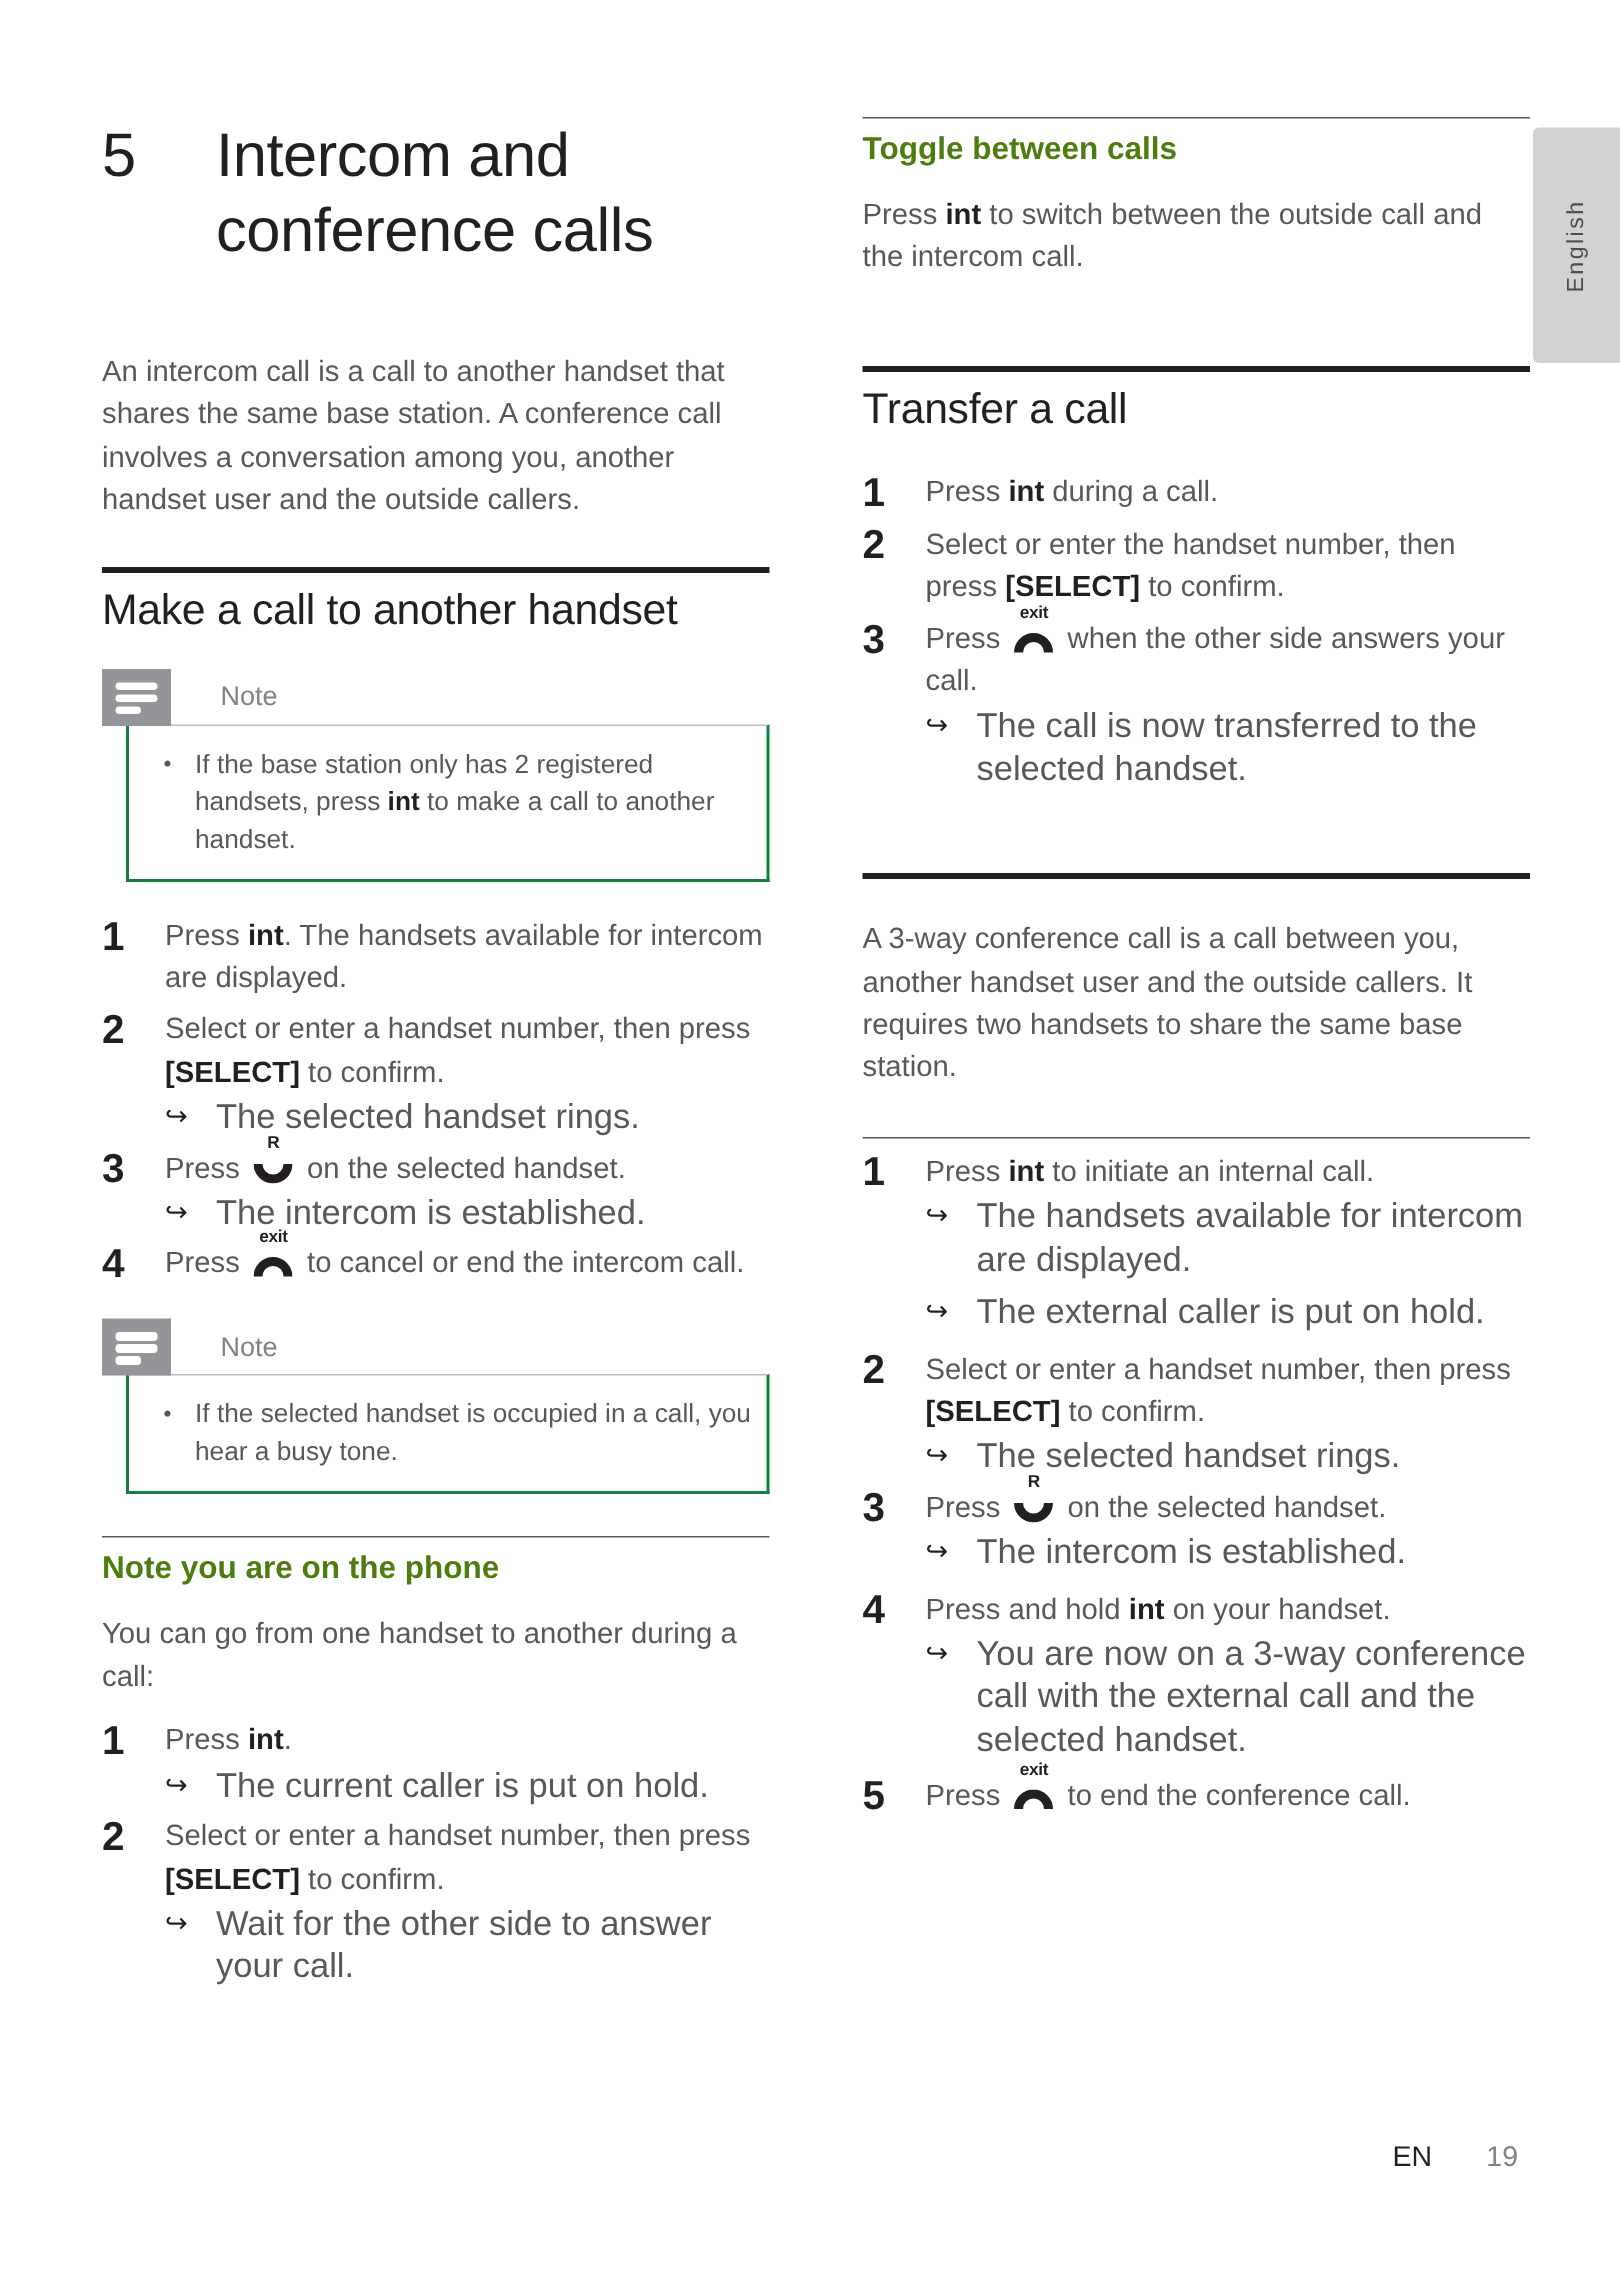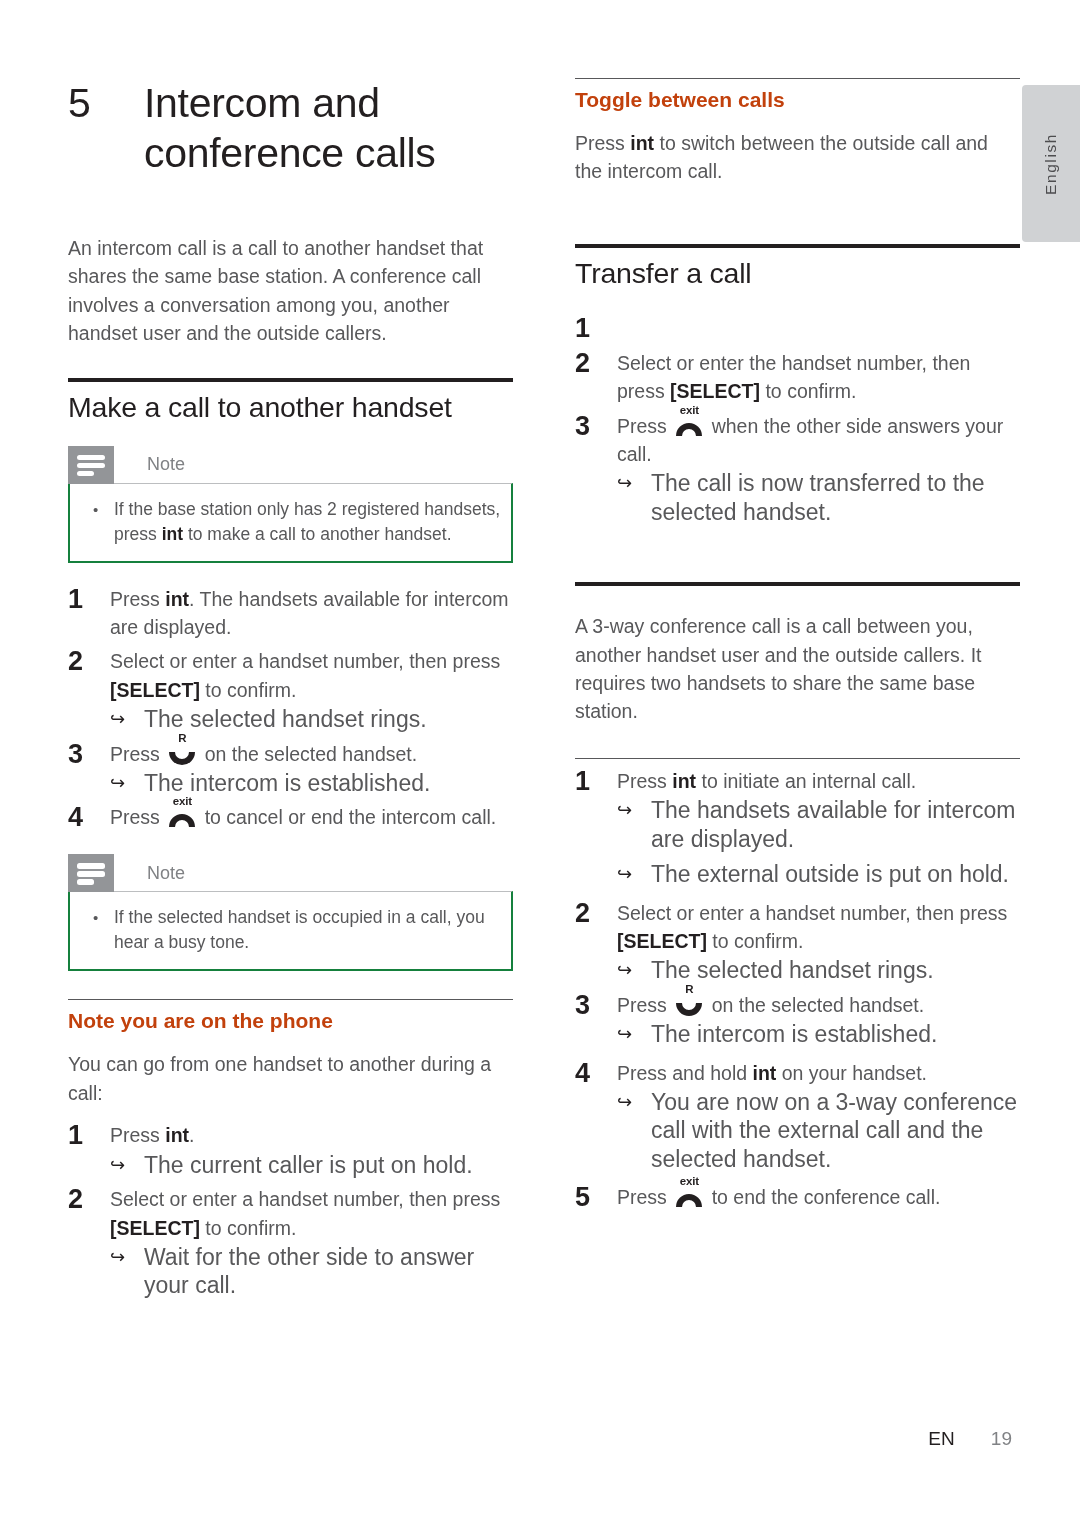--- a/index.html
+++ b/index.html
@@ -93,21 +93,21 @@
   .h2-rule {
     border-top: 1.6px solid #58585a;
     margin-top: 28px;
     margin-bottom: 6px;
   }
   h2.sub {
     margin: 0 0 14px 0;
     font-size: 21px;
     line-height: 30px;
     font-weight: bold;
-    color: #c2410c;
+    color: #4d7c0f;
   }
 
   
   .note {
     margin: 16px 0 20px 0;
   }
   .note-head {
     display: flex;
     align-items: center;
     height: 38px;
@@ -132,20 +132,21 @@
   .note-title {
     font-size: 18px;
     color: #808285;
     padding-left: 13px;
   }
   .note-body {
     border: 2px solid #15803d;
     border-top: 1px solid #bcbec0;
     padding: 13px 8px 14px 16px;
     margin-top: -1px;
+    margin-left: 16px;
   }
   .note-body ul {
     margin: 0; padding: 0; list-style: none;
   }
   .note-body li {
     position: relative;
     padding-left: 28px;
     font-size: 17.5px;
     line-height: 25px;
     color: #58585a;
@@ -396,20 +397,23 @@
     <div class="h2-rule" style="margin-top:0;"></div>
     <h2 class="sub">Toggle between calls</h2>
     <p class="body">Press <b class="key">int</b> to switch between the outside call and the intercom call.</p>
 
     <div class="h1-rule" style="margin-top:58px;"></div>
     <h1 class="sec">Transfer a call</h1>
 
     <ol class="steps">
       <li>
         <div class="step-num">1</div>
+        <div class="step-body">
+          <span class="line">Press <b class="key">int</b> during a call.</span>
+        </div>
       </li>
       <li>
         <div class="step-num">2</div>
         <div class="step-body">
           <span class="line">Select or enter the handset number, then press <b class="key">[SELECT]</b> to confirm.</span>
         </div>
       </li>
       <li>
         <div class="step-num">3</div>
         <div class="step-body">
@@ -432,21 +436,21 @@
       <li>
         <div class="step-num">1</div>
         <div class="step-body">
           <span class="line">Press <b class="key">int</b> to initiate an internal call.</span>
           <span class="result">
             <span class="arrow">↪</span>
             <span class="rtext">The handsets available for intercom are displayed.</span>
           </span>
           <span class="result" style="margin-top:7px;">
             <span class="arrow">↪</span>
-            <span class="rtext">The external outside is put on hold.</span>
+            <span class="rtext">The external caller is put on hold.</span>
           </span>
         </div>
       </li>
       <li style="margin-top:8px;">
         <div class="step-num">2</div>
         <div class="step-body">
           <span class="line">Select or enter a handset number, then press <b class="key">[SELECT]</b> to confirm.</span>
           <span class="result">
             <span class="arrow">↪</span>
             <span class="rtext">The selected handset rings.</span>

